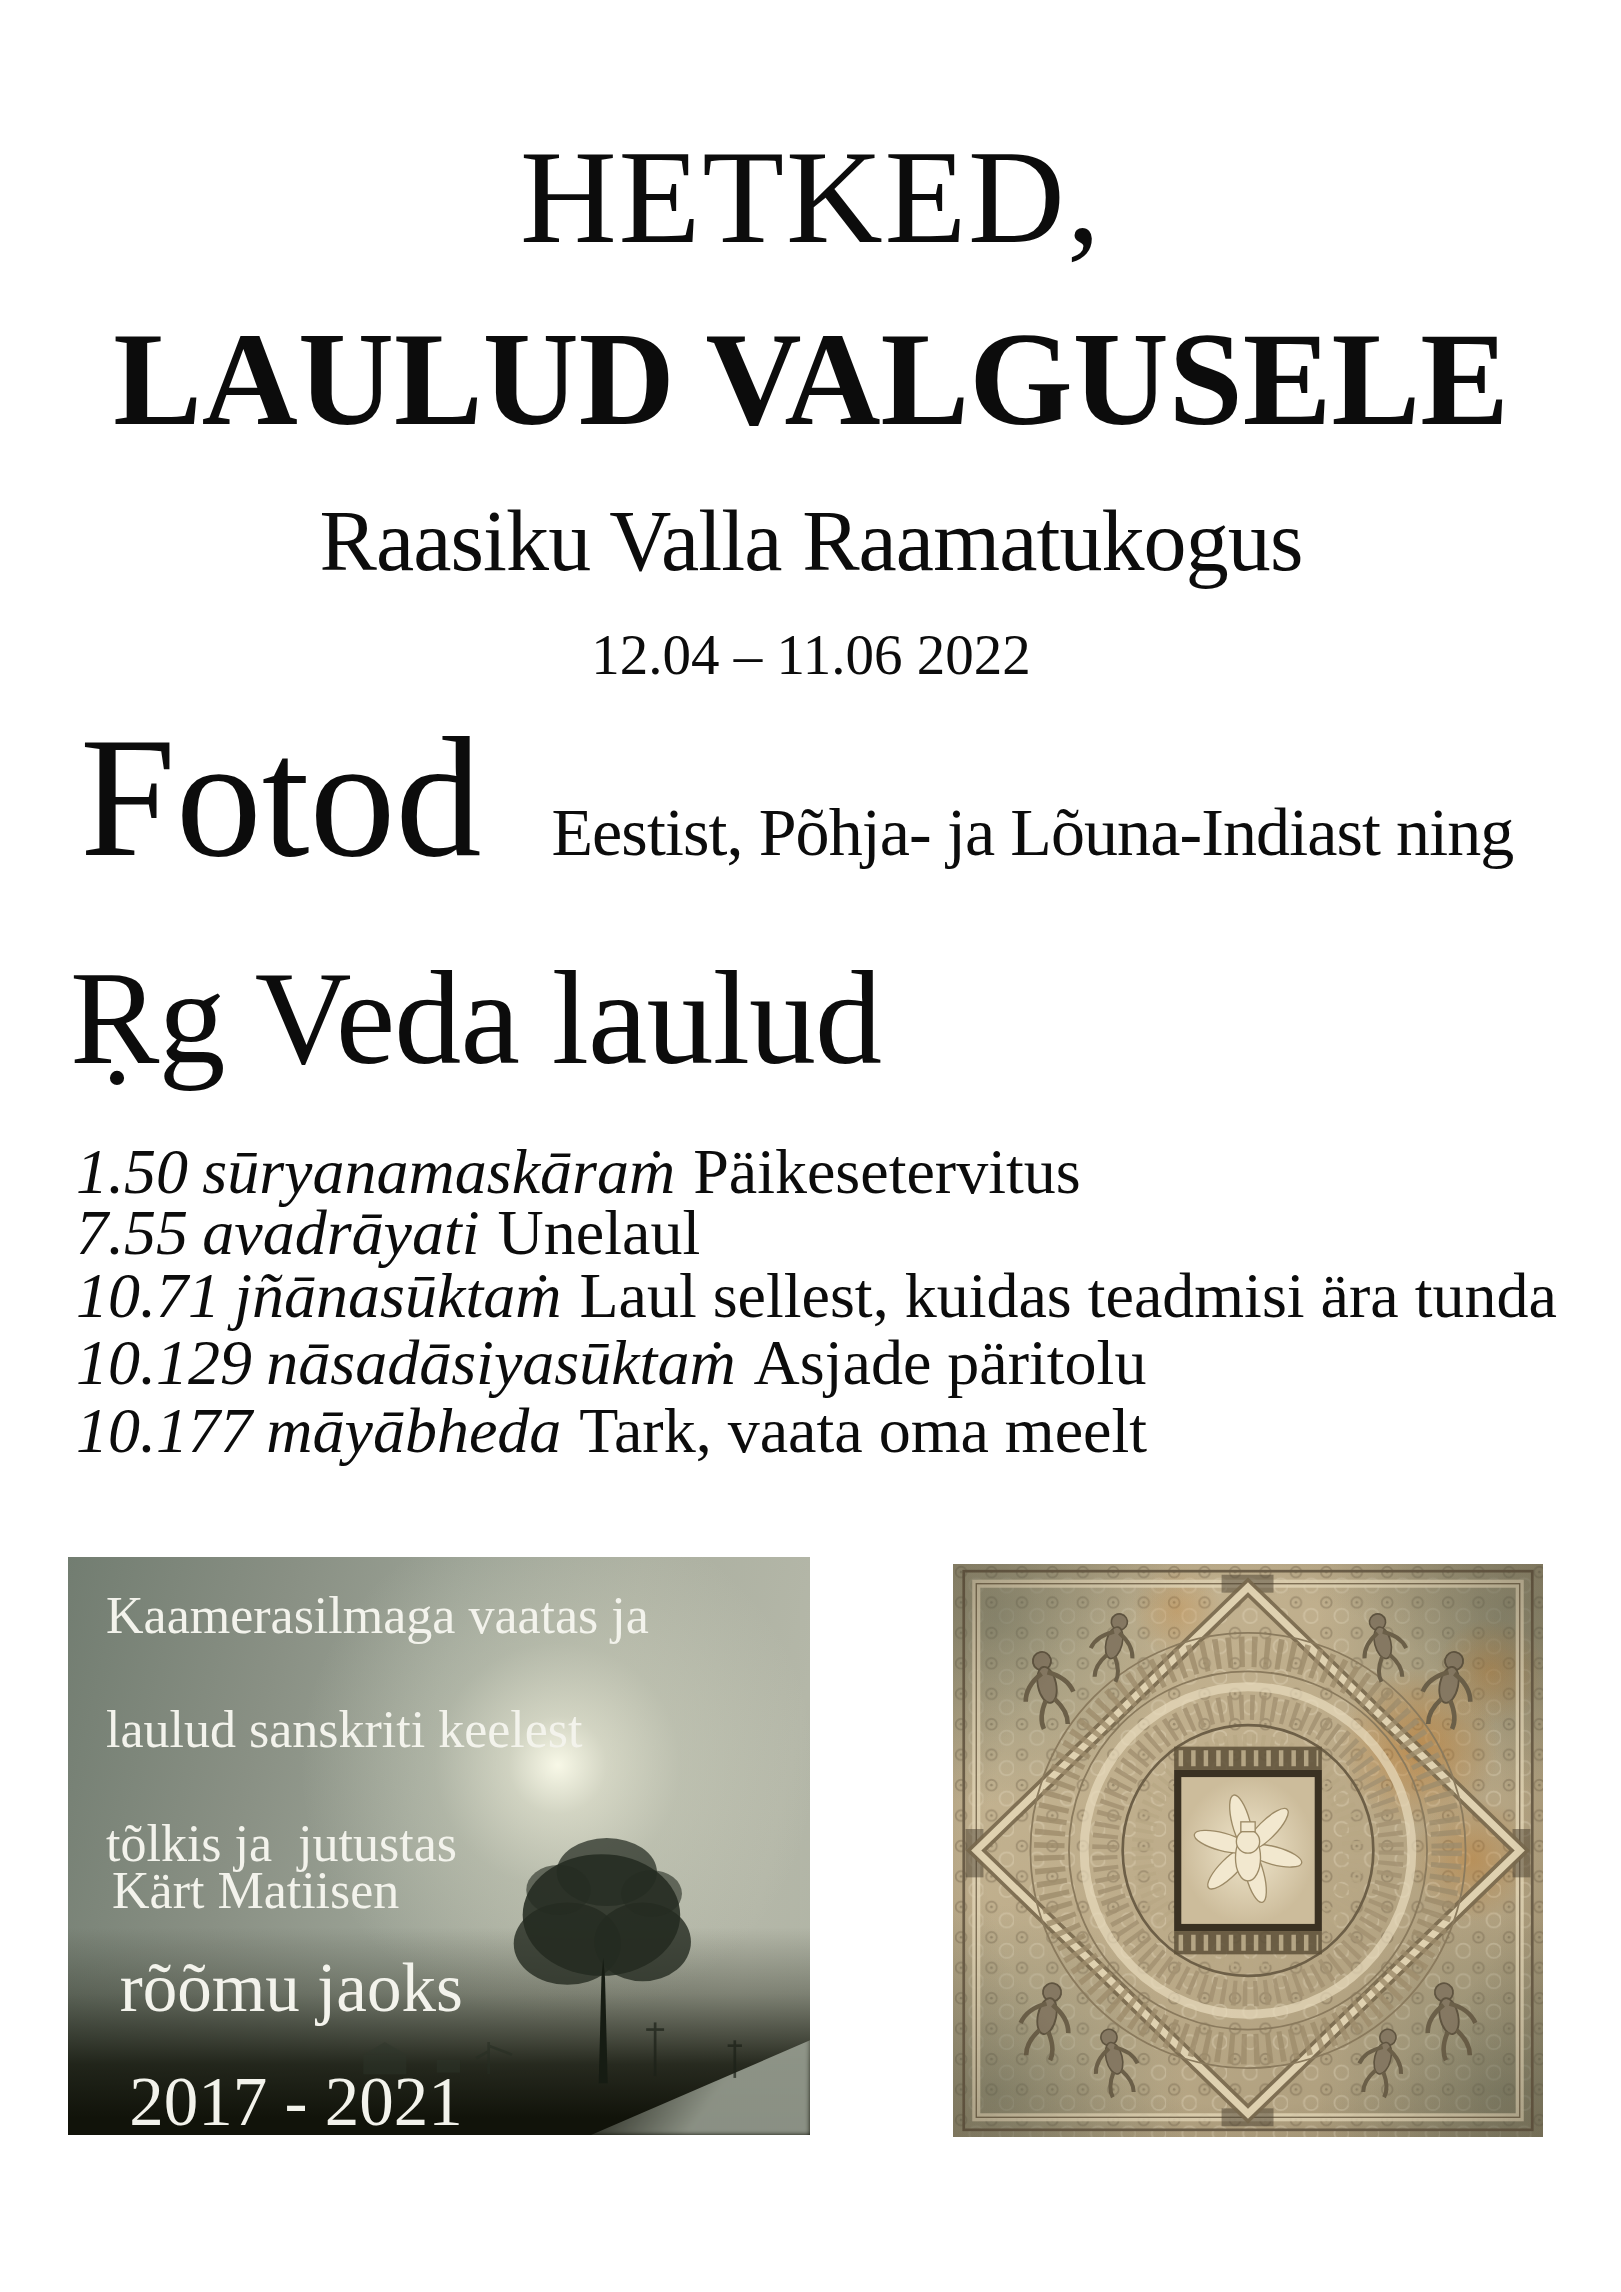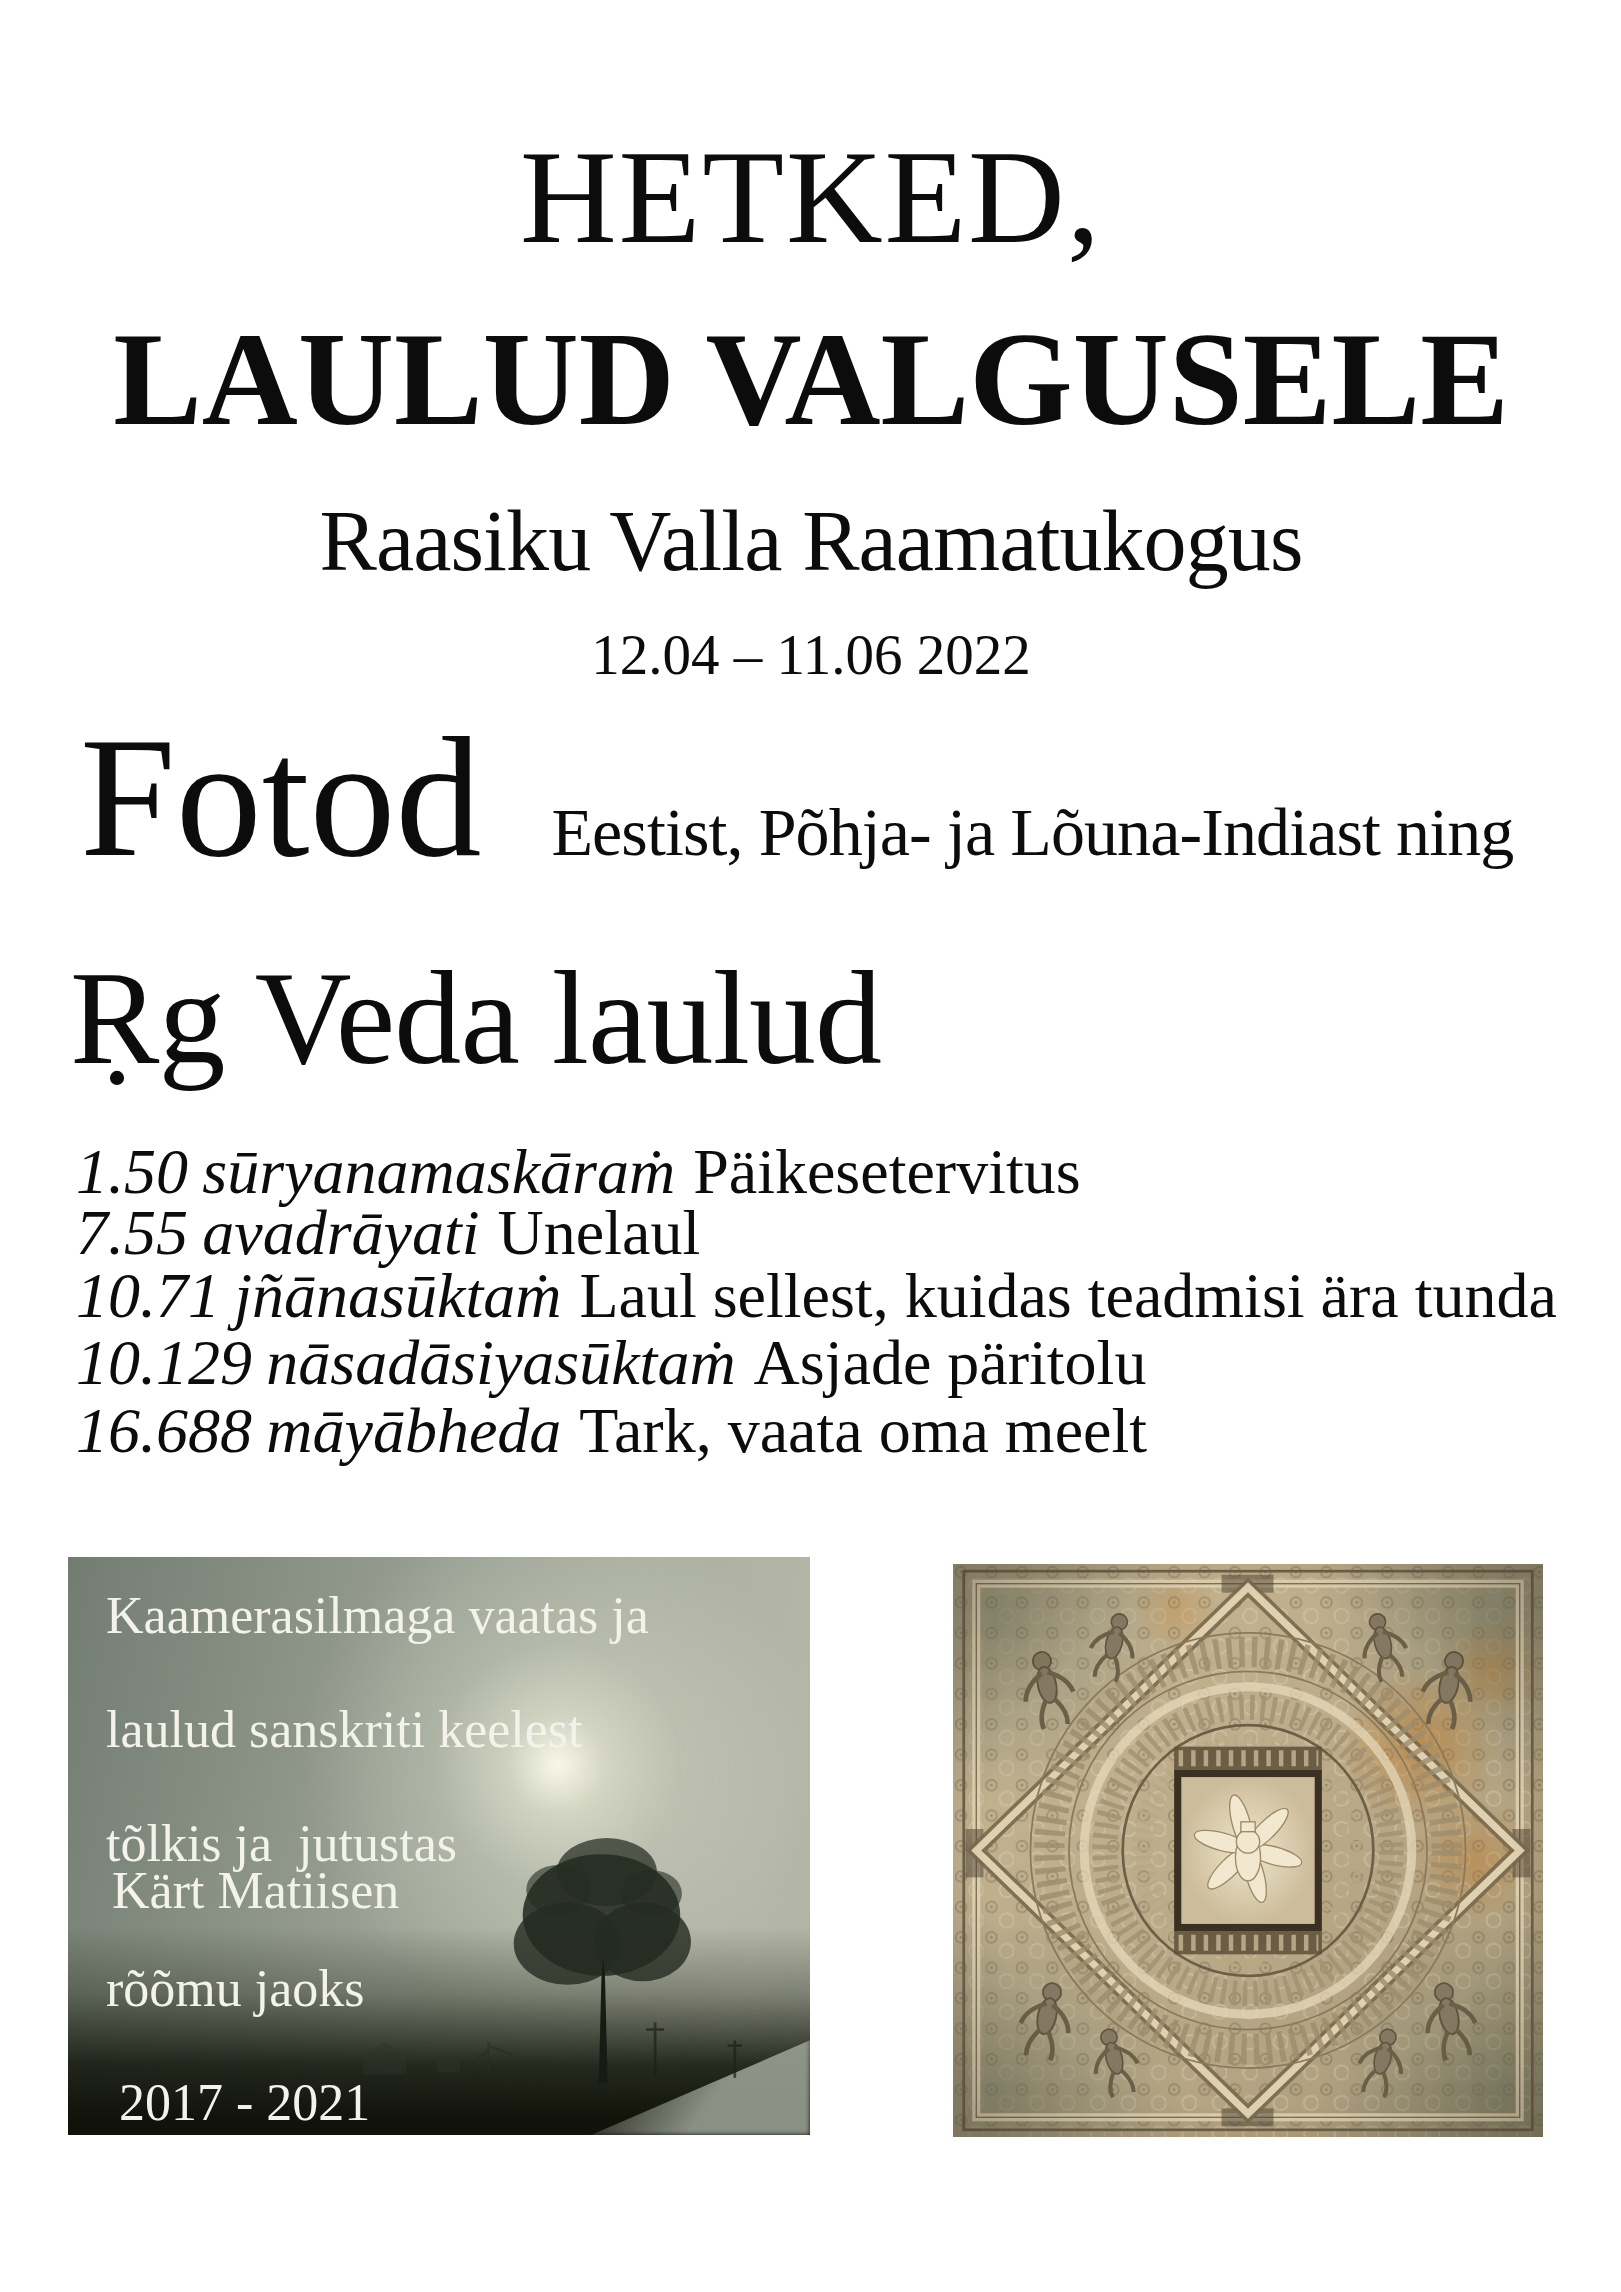--- a/index.html
+++ b/index.html
@@ -54,21 +54,21 @@
     position: absolute; right: 0; bottom: 0; width: 36%; height: 21%;
     clip-path: polygon(18% 100%, 100% 22%, 100% 100%);
     background: linear-gradient(125deg, rgba(148,154,141,0.15) 30%, rgba(152,158,145,0.9) 65%);
     filter: blur(2.7px);
   }
   .photo-left .tree-layer { position: absolute; inset: 0; }
 
   .caption { position: absolute; color: #f3f3ec; white-space: pre-wrap; }
   .caption-block { left: 38px; top: 30px;  font-size: 52px; line-height: 57px; }
   .caption-author{ left: 38px; top: 305px; font-size: 52px; line-height: 57px; margin-left: 6px; }
-  .caption-years { left: 38px; top: 403px; font-size: 52px; line-height: 57px; }
+  .caption-years { left: 44px; top: 403px; font-size: 69px; line-height: 57px; text-align: right; }
 
   
   .photo-right { left: 953px; top: 1564px; width: 590px; height: 573px; overflow: hidden; }
 </style>
 </head>
 <body>
 
 <div class="page">
 
   <div class="abs centered title-line1">HETKED,</div>
@@ -89,21 +89,21 @@
   <div class="abs song-line song-1">
     <span class="ref">7.55</span><span class="sanskrit">avadrāyati</span><span class="estonian">Unelaul</span>
   </div>
   <div class="abs song-line song-2">
     <span class="ref">10.71</span><span class="sanskrit">jñānasūktaṁ</span><span class="estonian">Laul sellest, kuidas teadmisi ära tunda</span>
   </div>
   <div class="abs song-line song-3">
     <span class="ref">10.129</span><span class="sanskrit">nāsadāsiyasūktaṁ</span><span class="estonian">Asjade päritolu</span>
   </div>
   <div class="abs song-line song-4">
-    <span class="ref">16.688</span><span class="sanskrit">māyābheda</span><span class="estonian">Tark, vaata oma meelt</span>
+    <span class="ref">10.177</span><span class="sanskrit">māyābheda</span><span class="estonian">Tark, vaata oma meelt</span>
   </div>
 
   <div class="abs photo-left">
     <div class="ground"></div>
     <div class="road"></div>
     <svg class="tree-layer" viewBox="0 0 829 645" xmlns="http://www.w3.org/2000/svg">
       <g fill="#2e362b" opacity="0.45">
         <rect x="330" y="556" width="48" height="22"></rect>
         <path d="M330,556 l24,-14 24,14 z"></path>
         <rect x="412" y="562" width="26" height="14"></rect>

